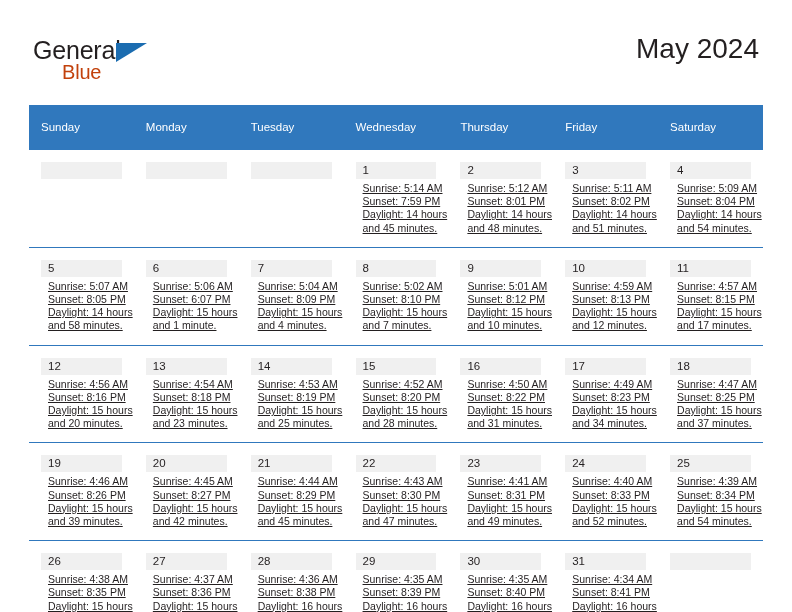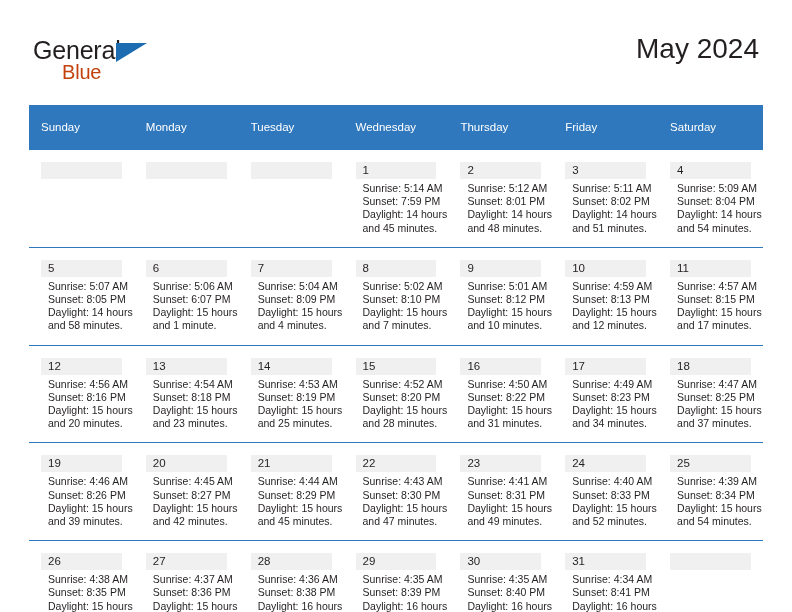--- a/index.html
+++ b/index.html
@@ -131,20 +131,21 @@
     box-sizing: border-box;
   }
   .daycell.empty .daynum-strip {
     color: transparent;
   }
   .dayinfo {
     padding: 3px 6px 0 7px;
     font-size: 10.5px;
     line-height: 13.2px;
     color: #231f20;
+    text-decoration: underline;
   }
   .dayinfo div {
     white-space: nowrap;
   }
 </style>
 </head>
 <body>
 
 <div class="page">
 

